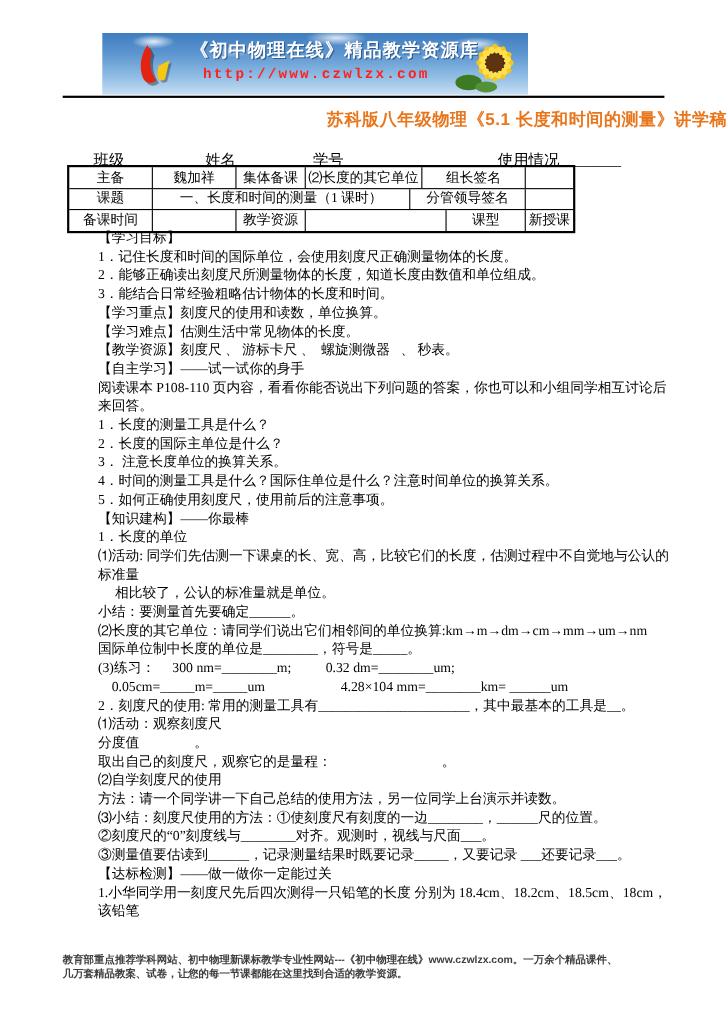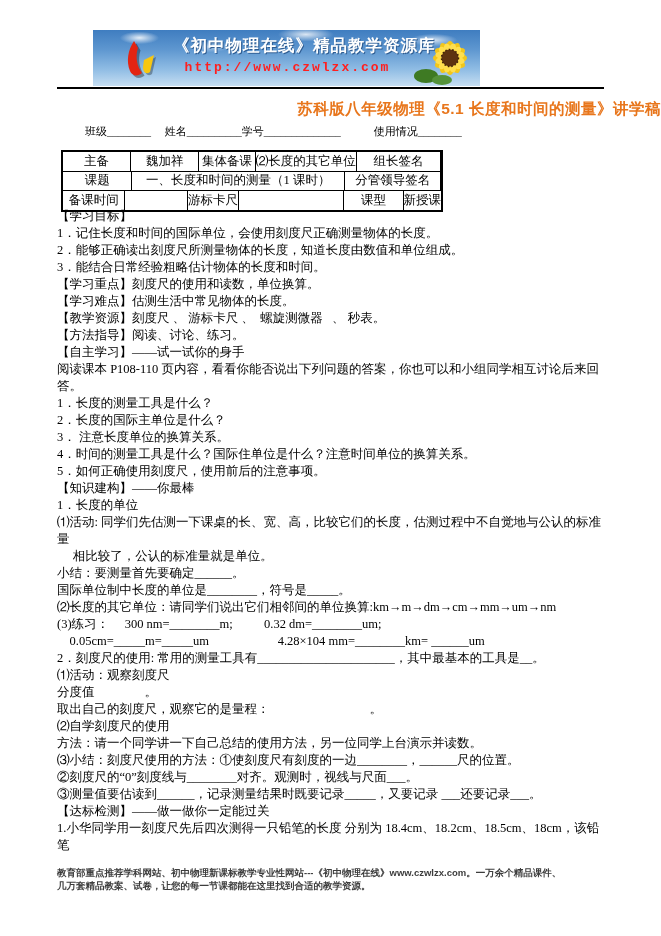--- a/index.html
+++ b/index.html
@@ -40,43 +40,43 @@
     border-top:2px solid #000;
   }
 
   
   .doc-title {
     position:absolute; left:0; top:99px; width:100%; text-align:right;
     font-family:"Liberation Sans", sans-serif;
     font-size:15.5px; font-weight:bold; color:#e8761c; letter-spacing:.5px;
   }
   .info-line {
-    position:absolute; left:85px; top:124px; font-size:11px; white-space:pre;
+    position:absolute; left:85px; top:137px; font-size:14px; white-space:pre;
   }
 
   
   .itable {
-    position:absolute; left:61px; top:150px; width:382px;
+    position:absolute; left:61px; top:150px; width:462px;
     border:2px solid #000; box-sizing:border-box;
   }
   .trow { display:flex; border-top:1.5px solid #000; }
   .trow:first-child { border-top:none; }
   .tcell {
     box-sizing:border-box; border-left:1.5px solid #000;
     height:18.5px; display:flex; align-items:center; justify-content:center;
     font-size:12.5px; white-space:nowrap; overflow:visible;
   }
   .tcell:first-child { border-left:none; }
 
   
   .body-lines {
     position:absolute; left:57px; top:208px; width:552px;
     font-size:12.5px; line-height:17px;
   }
-  .bline { white-space:pre-wrap; }
+  .bline { white-space:pre-wrap;margin-left:32px; }
   .bline b { font-weight:normal; }
 
   
   .footer {
     position:absolute; left:57px; top:866px; width:552px;
     font-family:"Liberation Sans", sans-serif;
     font-size:9.5px; font-weight:bold; color:#3d3d3d; line-height:13px;
   }
 </style>
 </head>
@@ -141,50 +141,49 @@
     </div>
     <div class="trow">
       <div class="tcell" style="width:75px">课题</div>
       <div class="tcell" style="width:234px">一、长度和时间的测量（1 课时）</div>
       <div class="tcell" style="width:105px">分管领导签名</div>
       <div class="tcell" style="flex:1"></div>
     </div>
     <div class="trow">
       <div class="tcell" style="width:75px">备课时间</div>
       <div class="tcell" style="width:76px"></div>
-      <div class="tcell" style="width:63px">游标卡尺</div>
+      <div class="tcell" style="width:63px">教学资源</div>
       <div class="tcell" style="width:128px"></div>
       <div class="tcell" style="width:72px">课型</div>
       <div class="tcell" style="flex:1">新授课</div>
     </div>
   </div>
 
   <div class="body-lines">
       <div class="bline">【学习目标】</div>
       <div class="bline">1．记住长度和时间的国际单位，会使用刻度尺正确测量物体的长度。</div>
       <div class="bline">2．能够正确读出刻度尺所测量物体的长度，知道长度由数值和单位组成。</div>
       <div class="bline">3．能结合日常经验粗略估计物体的长度和时间。</div>
       <div class="bline">【学习重点】刻度尺的使用和读数，单位换算。</div>
       <div class="bline">【学习难点】估测生活中常见物体的长度。</div>
       <div class="bline">【教学资源】刻度尺 、 游标卡尺 、  螺旋测微器   、 秒表。</div>
-      <div class="bline">【方法指导】阅读、讨论、练习。</div>
       <div class="bline"><span>【自主学习】——</span><b>试一试你的身手</b></div>
       <div class="bline">阅读课本 P108-110 页内容，看看你能否说出下列问题的答案，你也可以和小组同学相互讨论后来回答。</div>
       <div class="bline">1．长度的测量工具是什么？</div>
       <div class="bline">2．长度的国际主单位是什么？</div>
       <div class="bline">3． 注意长度单位的换算关系。</div>
       <div class="bline">4．时间的测量工具是什么？国际住单位是什么？注意时间单位的换算关系。</div>
       <div class="bline">5．如何正确使用刻度尺，使用前后的注意事项。</div>
       <div class="bline"><span>【知识建构】——</span><b>你最棒</b></div>
       <div class="bline">1．长度的单位</div>
       <div class="bline">⑴活动: 同学们先估测一下课桌的长、宽、高，比较它们的长度，估测过程中不自觉地与公认的标准量</div>
       <div class="bline">　 相比较了，公认的标准量就是单位。</div>
       <div class="bline">小结：要测量首先要确定______。</div>
+      <div class="bline">⑵长度的其它单位：请同学们说出它们相邻间的单位换算:km→m→dm→cm→mm→um→nm</div>
       <div class="bline">国际单位制中长度的单位是________，符号是_____。</div>
-      <div class="bline">⑵长度的其它单位：请同学们说出它们相邻间的单位换算:km→m→dm→cm→mm→um→nm</div>
       <div class="bline">(3)练习：　 300 nm=________m;　　  0.32 dm=________um;</div>
       <div class="bline">　0.05cm=_____m=_____um　　　　　  4.28×104 mm=________km= ______um</div>
       <div class="bline">2．刻度尺的使用: 常用的测量工具有______________________，其中最基本的工具是__。</div>
       <div class="bline">⑴活动：观察刻度尺</div>
       <div class="bline">分度值　　　　。</div>
       <div class="bline">取出自己的刻度尺，观察它的是量程：　　　　　　　　。</div>
       <div class="bline">⑵自学刻度尺的使用</div>
       <div class="bline">方法：请一个同学讲一下自己总结的使用方法，另一位同学上台演示并读数。</div>
       <div class="bline">⑶小结：刻度尺使用的方法：①使刻度尺有刻度的一边________，______尺的位置。</div>
       <div class="bline">②刻度尺的“0”刻度线与________对齐。观测时，视线与尺面___。</div>

